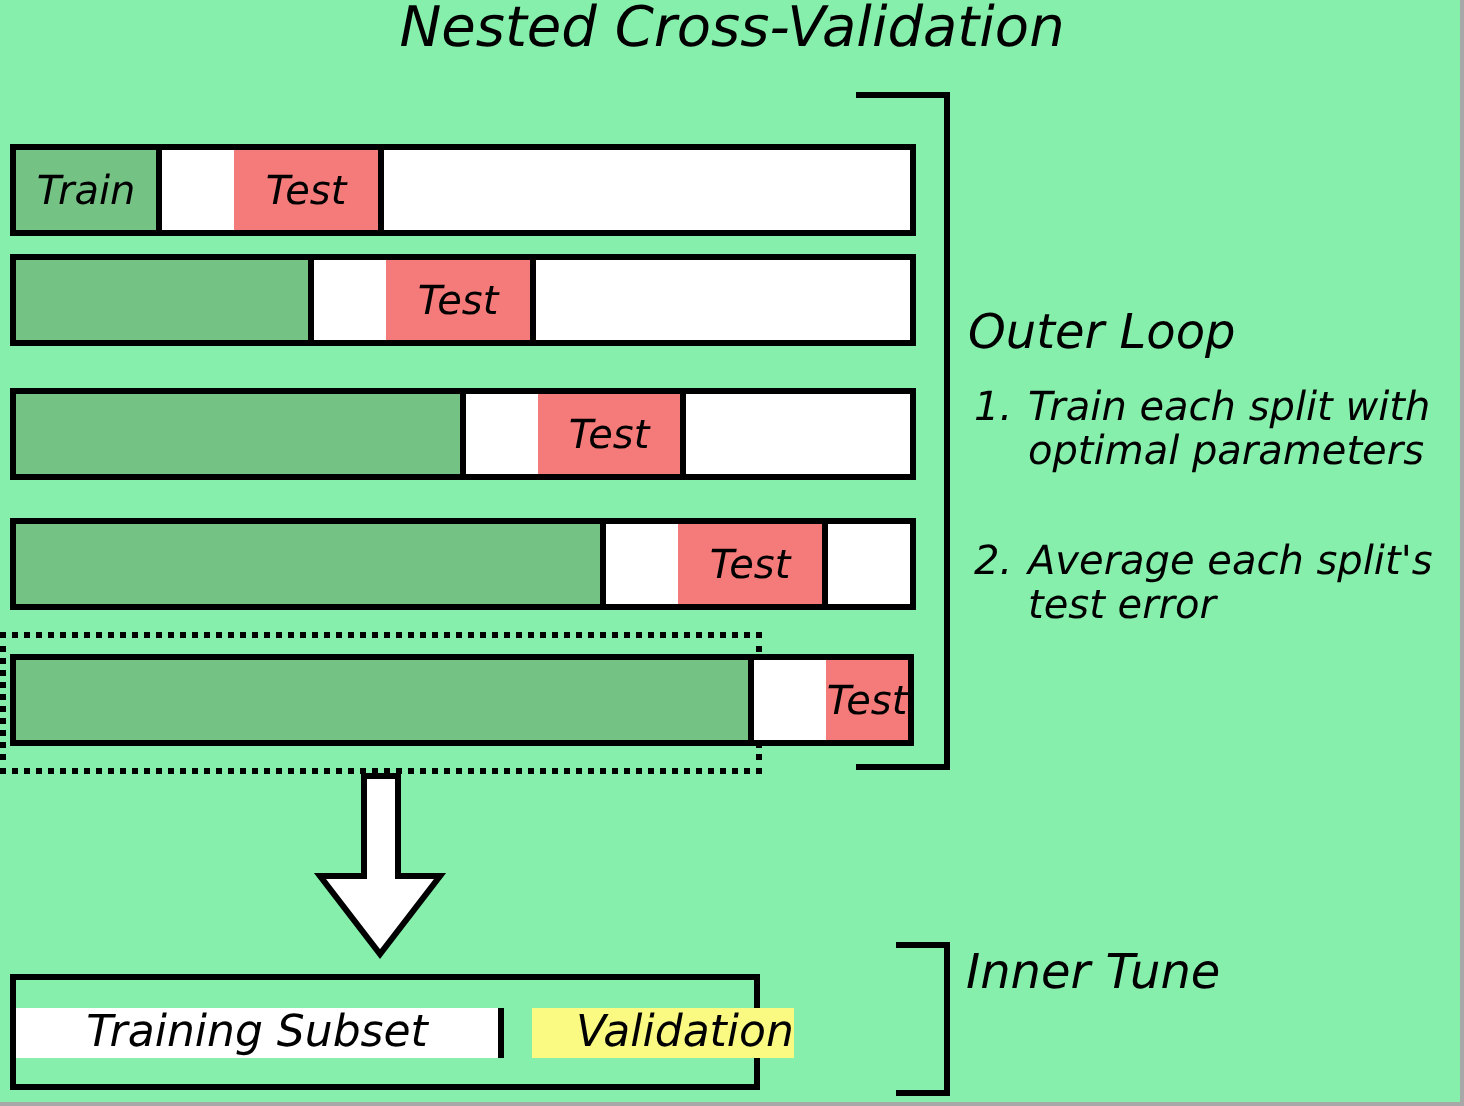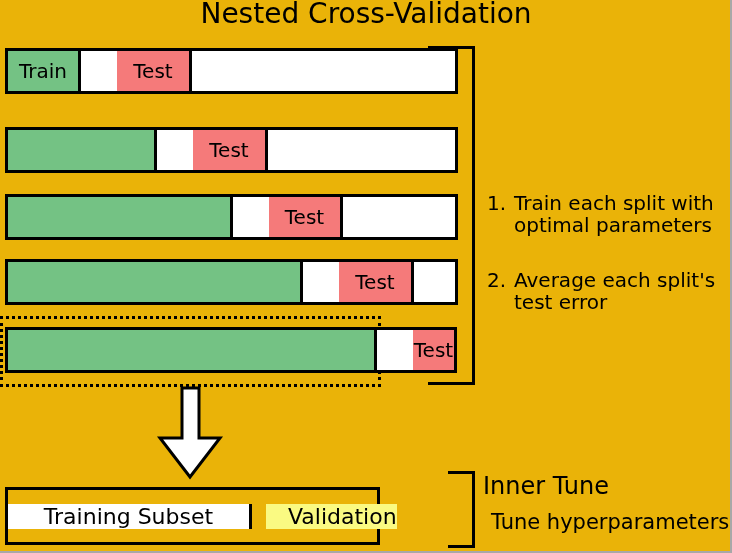--- a/index.html
+++ b/index.html
@@ -8,41 +8,42 @@
     --validation-yellow:#fafa82;
     --frame-gray:#a8a8a8;
     --line-black:#000000;
   }
   *{margin:0;padding:0;box-sizing:border-box;}
   html,body{background:#ffffff;}
   body{font-family:"DejaVu Sans","Liberation Sans",sans-serif;color:#000;}
   .canvas{
     position:relative;
     width:732px;height:553px;
-    background:#eab308;
+    background:#86efac;
     border-right:2px solid var(--frame-gray);
     border-bottom:2px solid var(--frame-gray);
     overflow:hidden;
+    font-style:italic;
   }
   .title{
     position:absolute;top:-3px;left:0;width:732px;
     text-align:center;font-size:28px;line-height:34px;
   }
   
   .bar{
     position:absolute;left:5px;width:453px;height:46px;
     border:3px solid var(--line-black);
     background:#ffffff;
     display:flex;align-items:stretch;
   }
   .seg{display:flex;align-items:center;justify-content:center;font-size:20px;}
   .seg.train{background:var(--train-green);border-right:3px solid var(--line-black);}
   .seg.test{background:var(--test-red);border-right:3px solid var(--line-black);margin-left:36px;}
   .seg.rest{background:#ffffff;flex:1;}
-  .bar.row1{top:48px;}
+  .bar.row1{top:72px;}
   .bar.row2{top:127px;}
   .bar.row3{top:194px;}
   .bar.row4{top:259px;}
   .bar.row5{top:327px;width:452px;}
   .bar.row5 .seg.test{flex:1;border-right:none;}
   .dotted-box{
     position:absolute;left:0;top:316px;width:381px;height:71px;
     border:3px dotted var(--line-black);
     background:transparent;
   }
@@ -135,20 +136,21 @@
   <div class="bar row5">
     <div class="seg train" style="width:369px">
       <span></span>
     </div>
     <div class="seg test">
       <span>Test</span>
     </div>
   </div>
 
   <div class="bracket outer"></div>
+  <div class="loop-heading outer-heading">Outer Loop</div>
   <div class="steps">
     <div class="step">
       <span class="num">1.</span>
       <span class="txt">Train each split with optimal parameters</span>
     </div>
     <div class="step">
       <span class="num">2.</span>
       <span class="txt">Average each split's test error</span>
     </div>
   </div>
@@ -163,15 +165,14 @@
     <div class="subset">
       <span>Training Subset</span>
     </div>
     <div class="validation">
       <span>Validation</span>
     </div>
   </div>
 
   <div class="bracket inner"></div>
   <div class="loop-heading inner-heading">Inner Tune</div>
-  <div class="inner-note">Tune hyperparameters</div>
 
 </div>
 
 </body></html>

